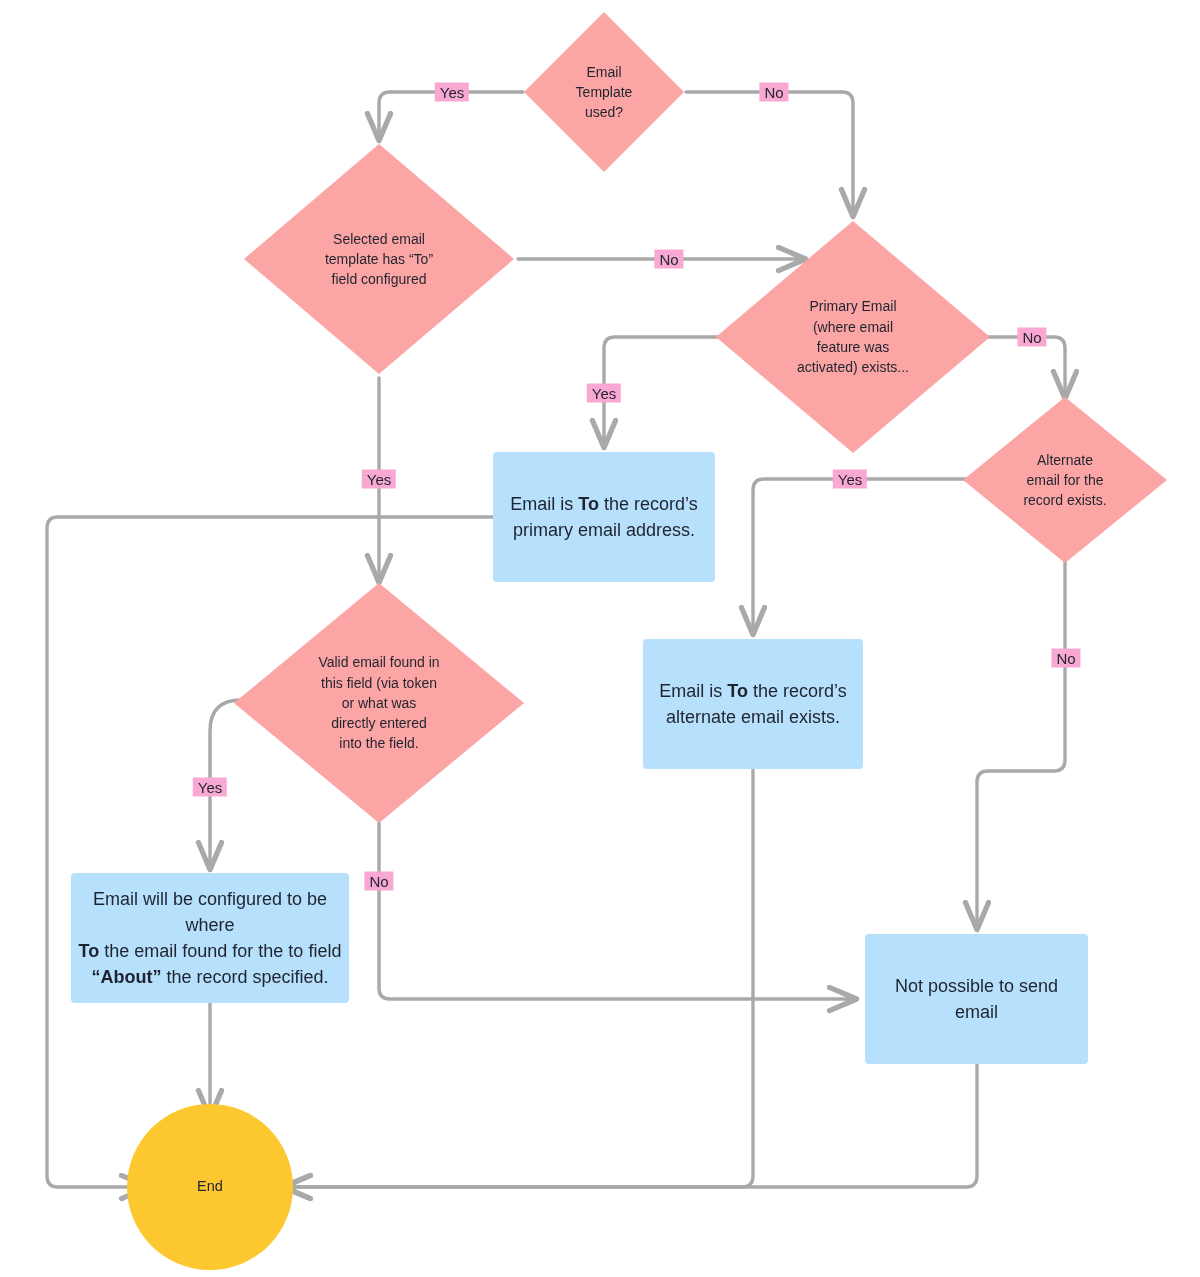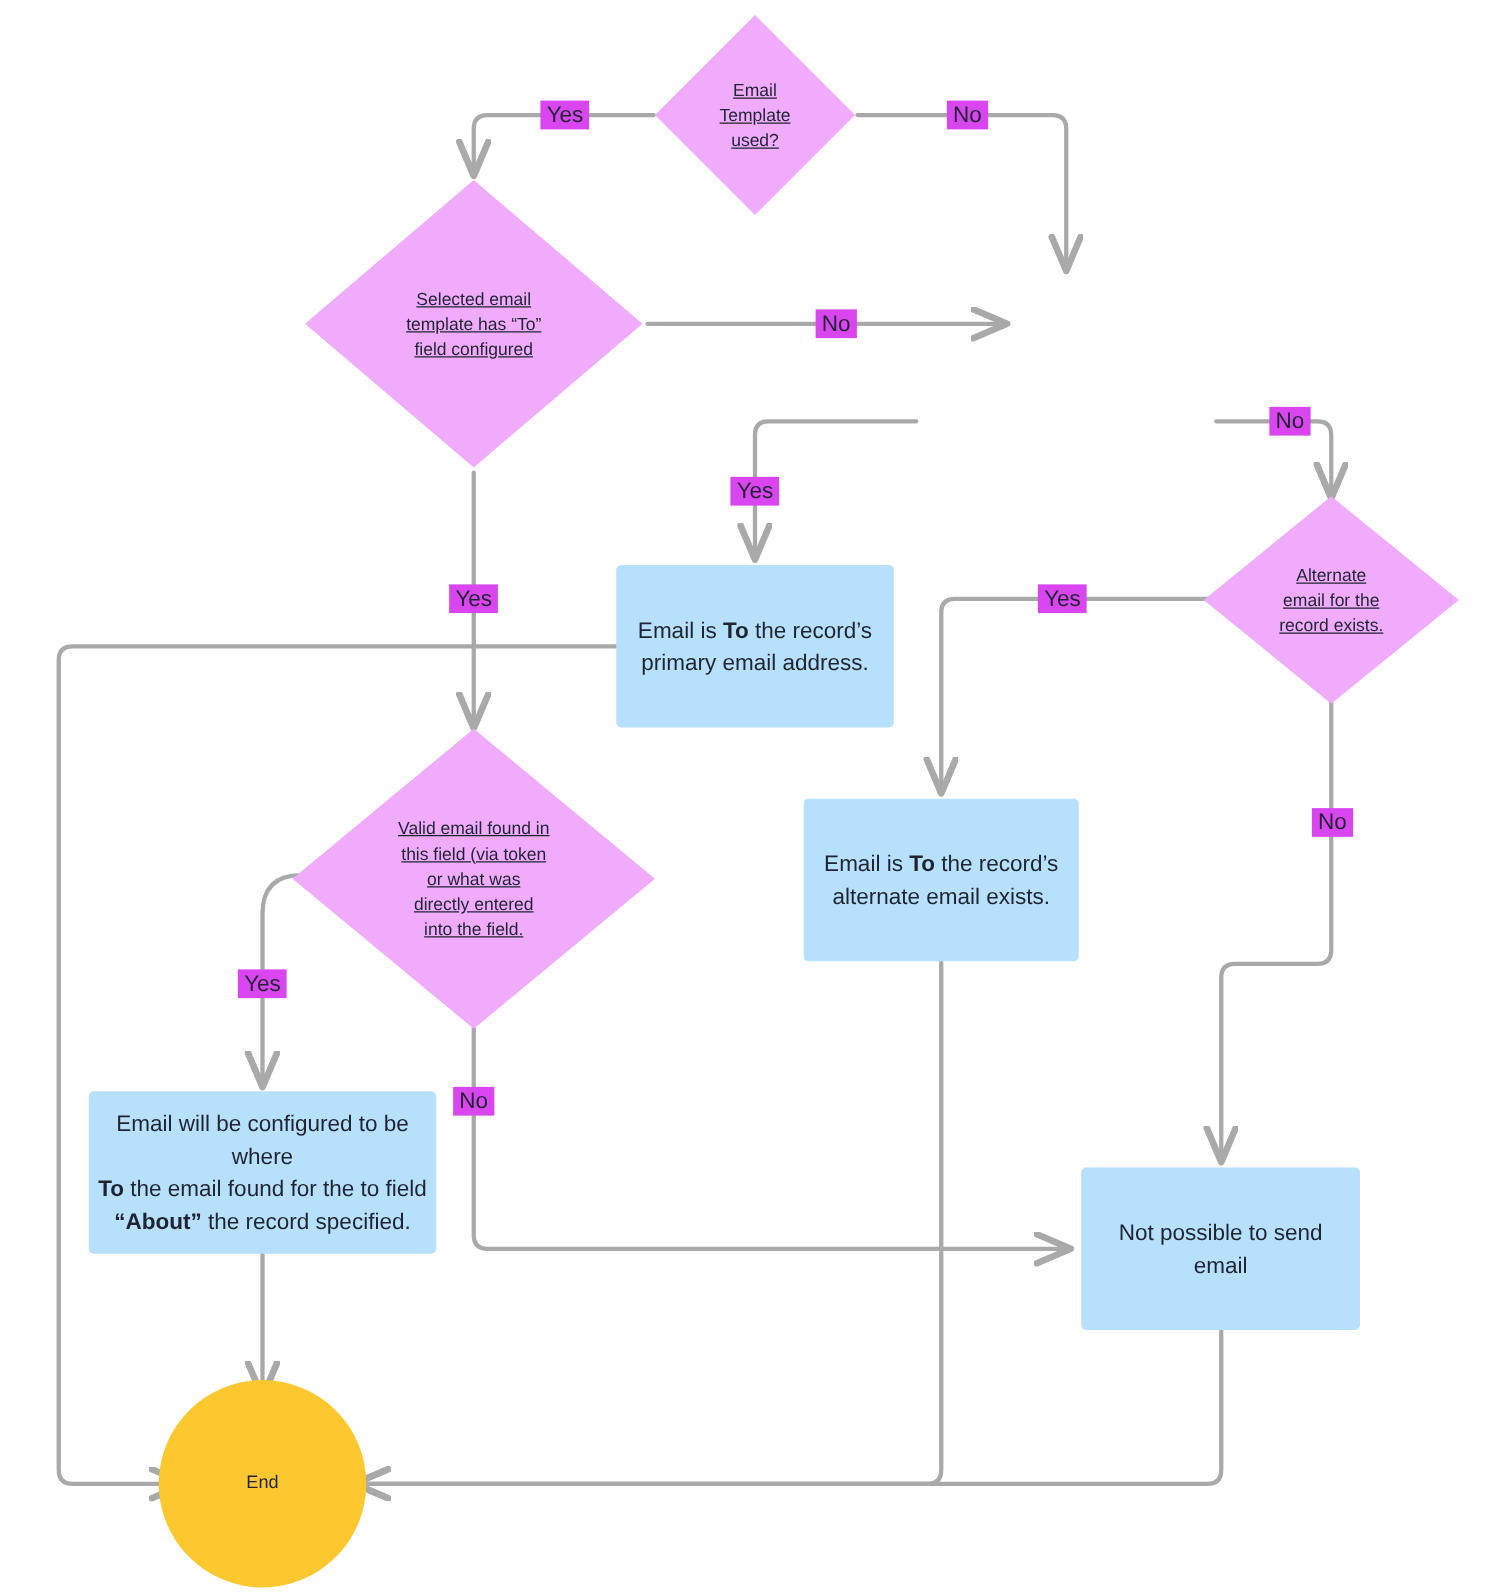--- a/index.html
+++ b/index.html
@@ -37,45 +37,44 @@
     z-index: 3;
   }
   .node .txt {
     line-height: 1.45;
     white-space: pre-line;
     padding: 0 6px;
   }
 
   
   .diamond {
-    background: #f0abfc;
+    background: #fca5a5;
     clip-path: polygon(50% 0%, 100% 50%, 50% 100%, 0% 50%);
-    text-decoration: underline;
   }
   .diamond .txt { font-size: 14px; }
 
   
   .process {
     background: #b6e0fc;
     border-radius: 4px;
   }
   .process .txt { font-size: 18px; }
 
   
   .terminator {
     background: #fdc82f;
     border-radius: 50%;
   }
   .terminator .txt { font-size: 14.5px; }
 
   .edge-label {
     position: absolute;
-    font-size: 18px;
+    font-size: 15px;
     color: #1f2430;
-    background: #d946ef;
+    background: #f9a8d4;
     padding: 1px 5px;
     z-index: 4;
     white-space: nowrap;
     transform: translate(-50%, -50%);
   }
   .bold { font-weight: bold; }
 </style>
 </head>
 <body>
 
@@ -139,20 +138,26 @@
 Template
 used?</span>
   </div>
 
   <div class="node diamond" style="left:244px; top:144px; width:270px; height:230px;">
     <span class="txt">Selected email
 template has “To”
 field configured</span>
   </div>
 
+  <div class="node diamond" style="left:716px; top:221px; width:274px; height:232px;">
+    <span class="txt">Primary Email
+(where email
+feature was
+activated) exists...</span>
+  </div>
 
   <div class="node diamond" style="left:963px; top:397px; width:204px; height:166px;">
     <span class="txt">Alternate
 email for the
 record exists.</span>
   </div>
 
   <div class="node diamond" style="left:234px; top:583px; width:290px; height:240px;">
     <span class="txt">Valid email found in
 this field (via token

